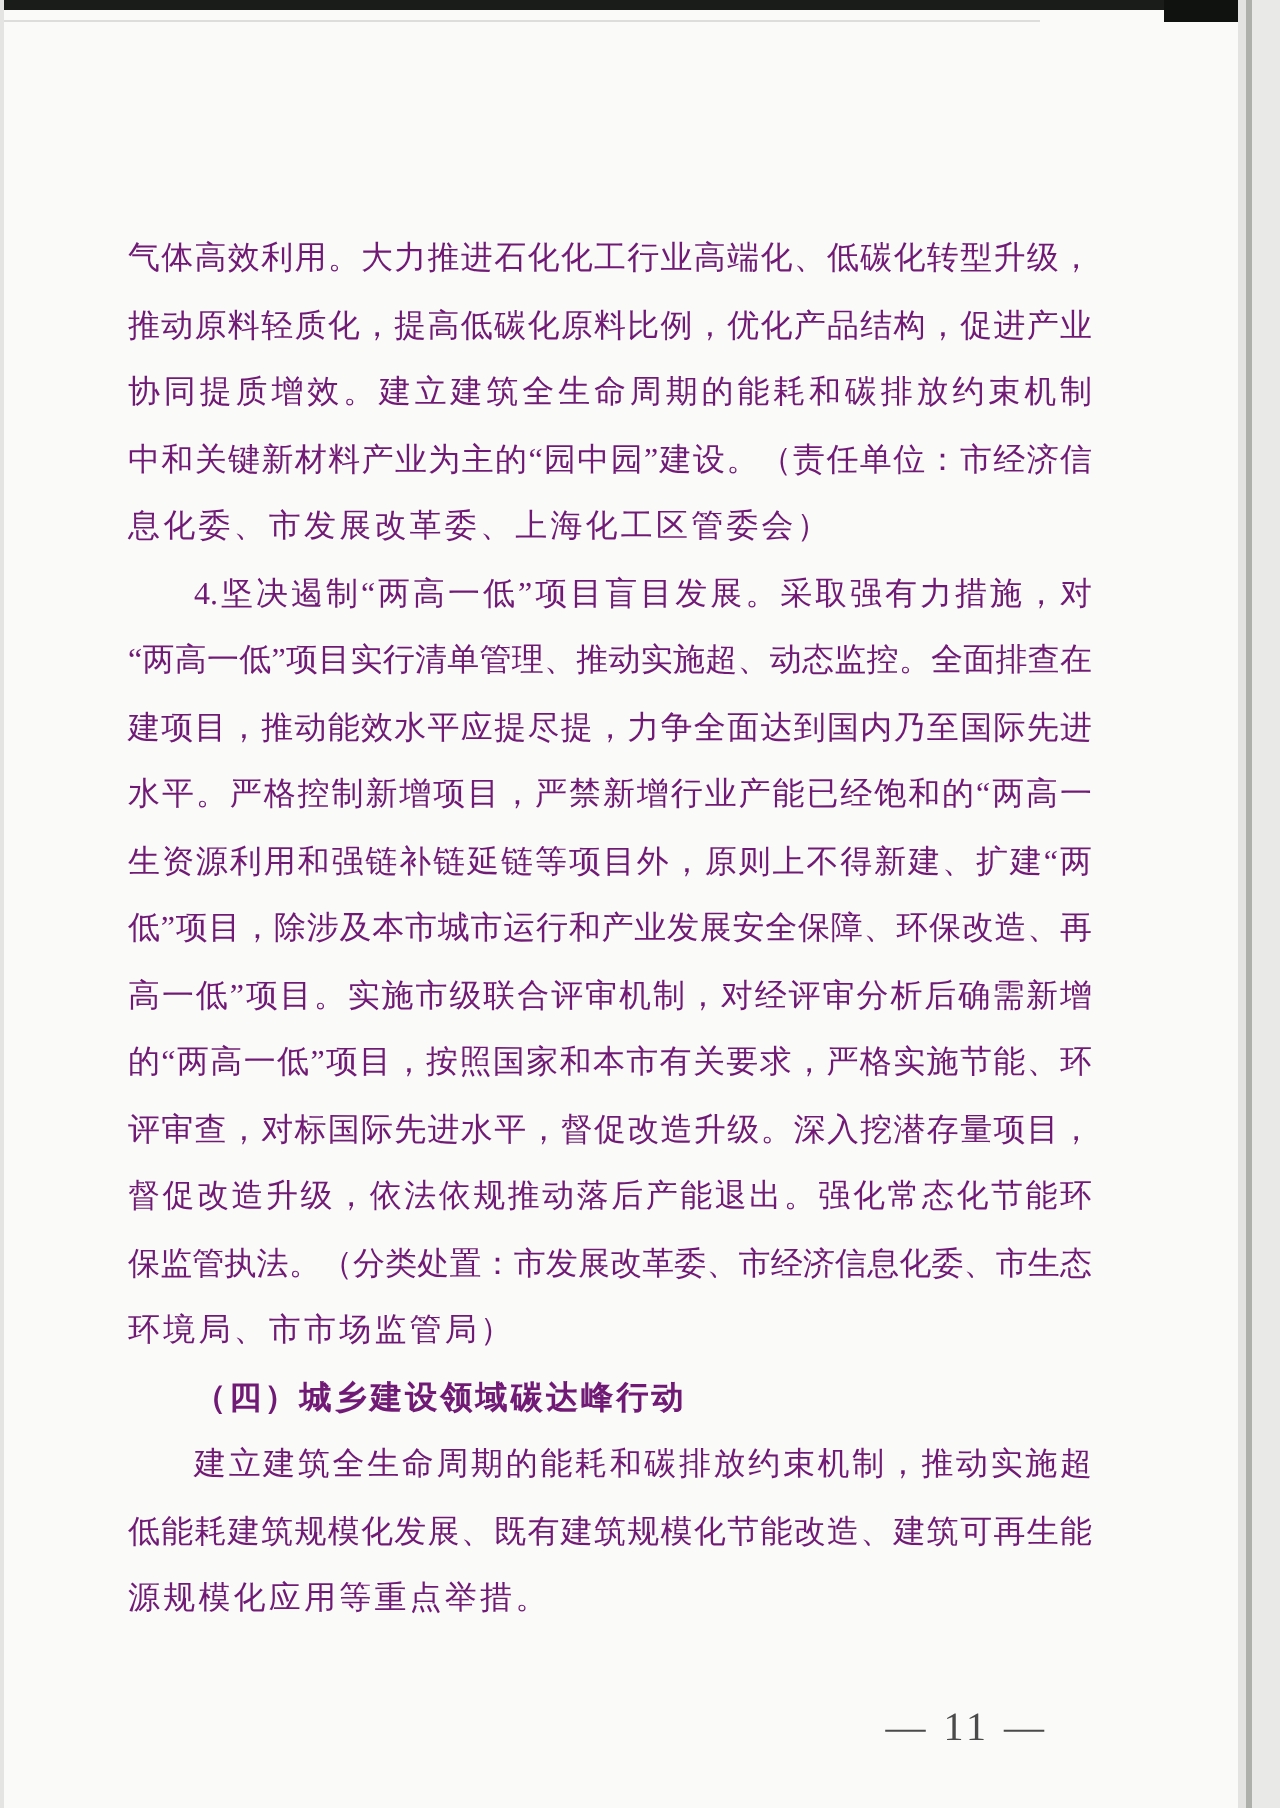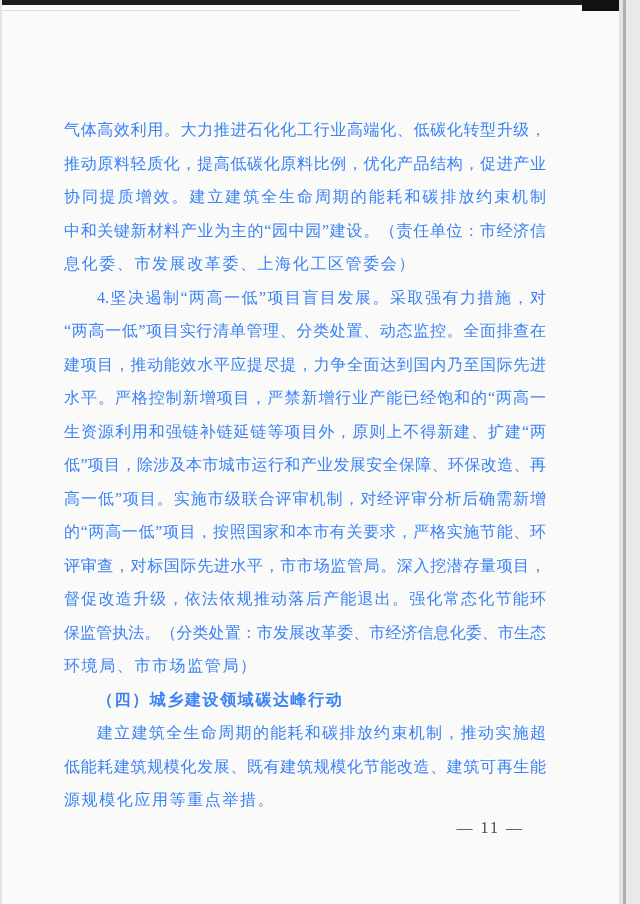--- a/index.html
+++ b/index.html
@@ -12,34 +12,34 @@
   .scan-top{position:absolute;top:0;left:0;width:640px;height:5px;background:#191c18;}
   .scan-top-corner{position:absolute;top:0;right:0;width:58px;height:11px;background:#0f120f;}
   .page-top-shadow{position:absolute;top:10px;left:0;width:520px;height:1px;background:#dddedb;}
   .scan-right-band{position:absolute;top:0;right:0;width:14px;height:904px;background:#e9eae8;}
   .scan-right-line{position:absolute;top:0;right:14px;width:3px;height:904px;background:#aeb0ac;}
   .scan-right-soft{position:absolute;top:0;right:17px;width:4px;height:904px;background:#e3e4e1;}
   .scan-left-band{position:absolute;top:0;left:0;width:2px;height:904px;background:#e4e5e2;}
 
   .content{
     position:absolute;left:64px;top:113px;width:482px;
-    color:#3b82f6;font-size:16px;
+    color:#701a75;font-size:16px;
   }
   .line{
     height:33.5px;line-height:33.5px;white-space:nowrap;
     text-align:justify;text-align-last:justify;
     text-justify:inter-character;
   }
   .line.nj{text-align:center;text-align-last:left;letter-spacing:1.6px;}
   .line.ind{padding-left:33px;}
   .line.bold{font-weight:bold;}
 
   .page-number{
-    position:absolute;top:816px;right:116px;
-    color:#4a4a4a;font-size:16px;letter-spacing:2px;
+    position:absolute;top:852px;right:116px;
+    color:#4a4a4a;font-size:20px;letter-spacing:2px;
     line-height:24px;
   }
 </style>
 </head>
 <body>
 
 <div class="scan-top"></div>
 <div class="scan-top-corner"></div>
 <div class="page-top-shadow"></div>
 <div class="scan-right-soft"></div>
@@ -47,28 +47,28 @@
 <div class="scan-right-band"></div>
 <div class="scan-left-band"></div>
 
 <div class="content">
     <div class="line">气体高效利用。大力推进石化化工行业高端化、低碳化转型升级，</div>
     <div class="line">推动原料轻质化，提高低碳化原料比例，优化产品结构，促进产业</div>
     <div class="line">协同提质增效。建立建筑全生命周期的能耗和碳排放约束机制</div>
     <div class="line">中和关键新材料产业为主的“园中园”建设。（责任单位：市经济信</div>
     <div class="line nj">息化委、市发展改革委、上海化工区管委会）</div>
     <div class="line ind">4.坚决遏制“两高一低”项目盲目发展。采取强有力措施，对</div>
-    <div class="line">“两高一低”项目实行清单管理、分类处置、动态监控。全面排查在</div>
+    <div class="line">“两高一低”项目实行清单管理、推动实施超、动态监控。全面排查在</div>
     <div class="line">建项目，推动能效水平应提尽提，力争全面达到国内乃至国际先进</div>
     <div class="line">水平。严格控制新增项目，严禁新增行业产能已经饱和的“两高一</div>
     <div class="line">生资源利用和强链补链延链等项目外，原则上不得新建、扩建“两</div>
     <div class="line">低”项目，除涉及本市城市运行和产业发展安全保障、环保改造、再</div>
     <div class="line">高一低”项目。实施市级联合评审机制，对经评审分析后确需新增</div>
     <div class="line">的“两高一低”项目，按照国家和本市有关要求，严格实施节能、环</div>
-    <div class="line">评审查，对标国际先进水平，市市场监管局。深入挖潜存量项目，</div>
+    <div class="line">评审查，对标国际先进水平，督促改造升级。深入挖潜存量项目，</div>
     <div class="line">督促改造升级，依法依规推动落后产能退出。强化常态化节能环</div>
     <div class="line">保监管执法。（分类处置：市发展改革委、市经济信息化委、市生态</div>
     <div class="line nj">环境局、市市场监管局）</div>
     <div class="line nj ind bold">（四）城乡建设领域碳达峰行动</div>
     <div class="line ind">建立建筑全生命周期的能耗和碳排放约束机制，推动实施超</div>
     <div class="line">低能耗建筑规模化发展、既有建筑规模化节能改造、建筑可再生能</div>
     <div class="line nj">源规模化应用等重点举措。</div>
   </div>
 
 <div class="page-number">— 11 —</div>

